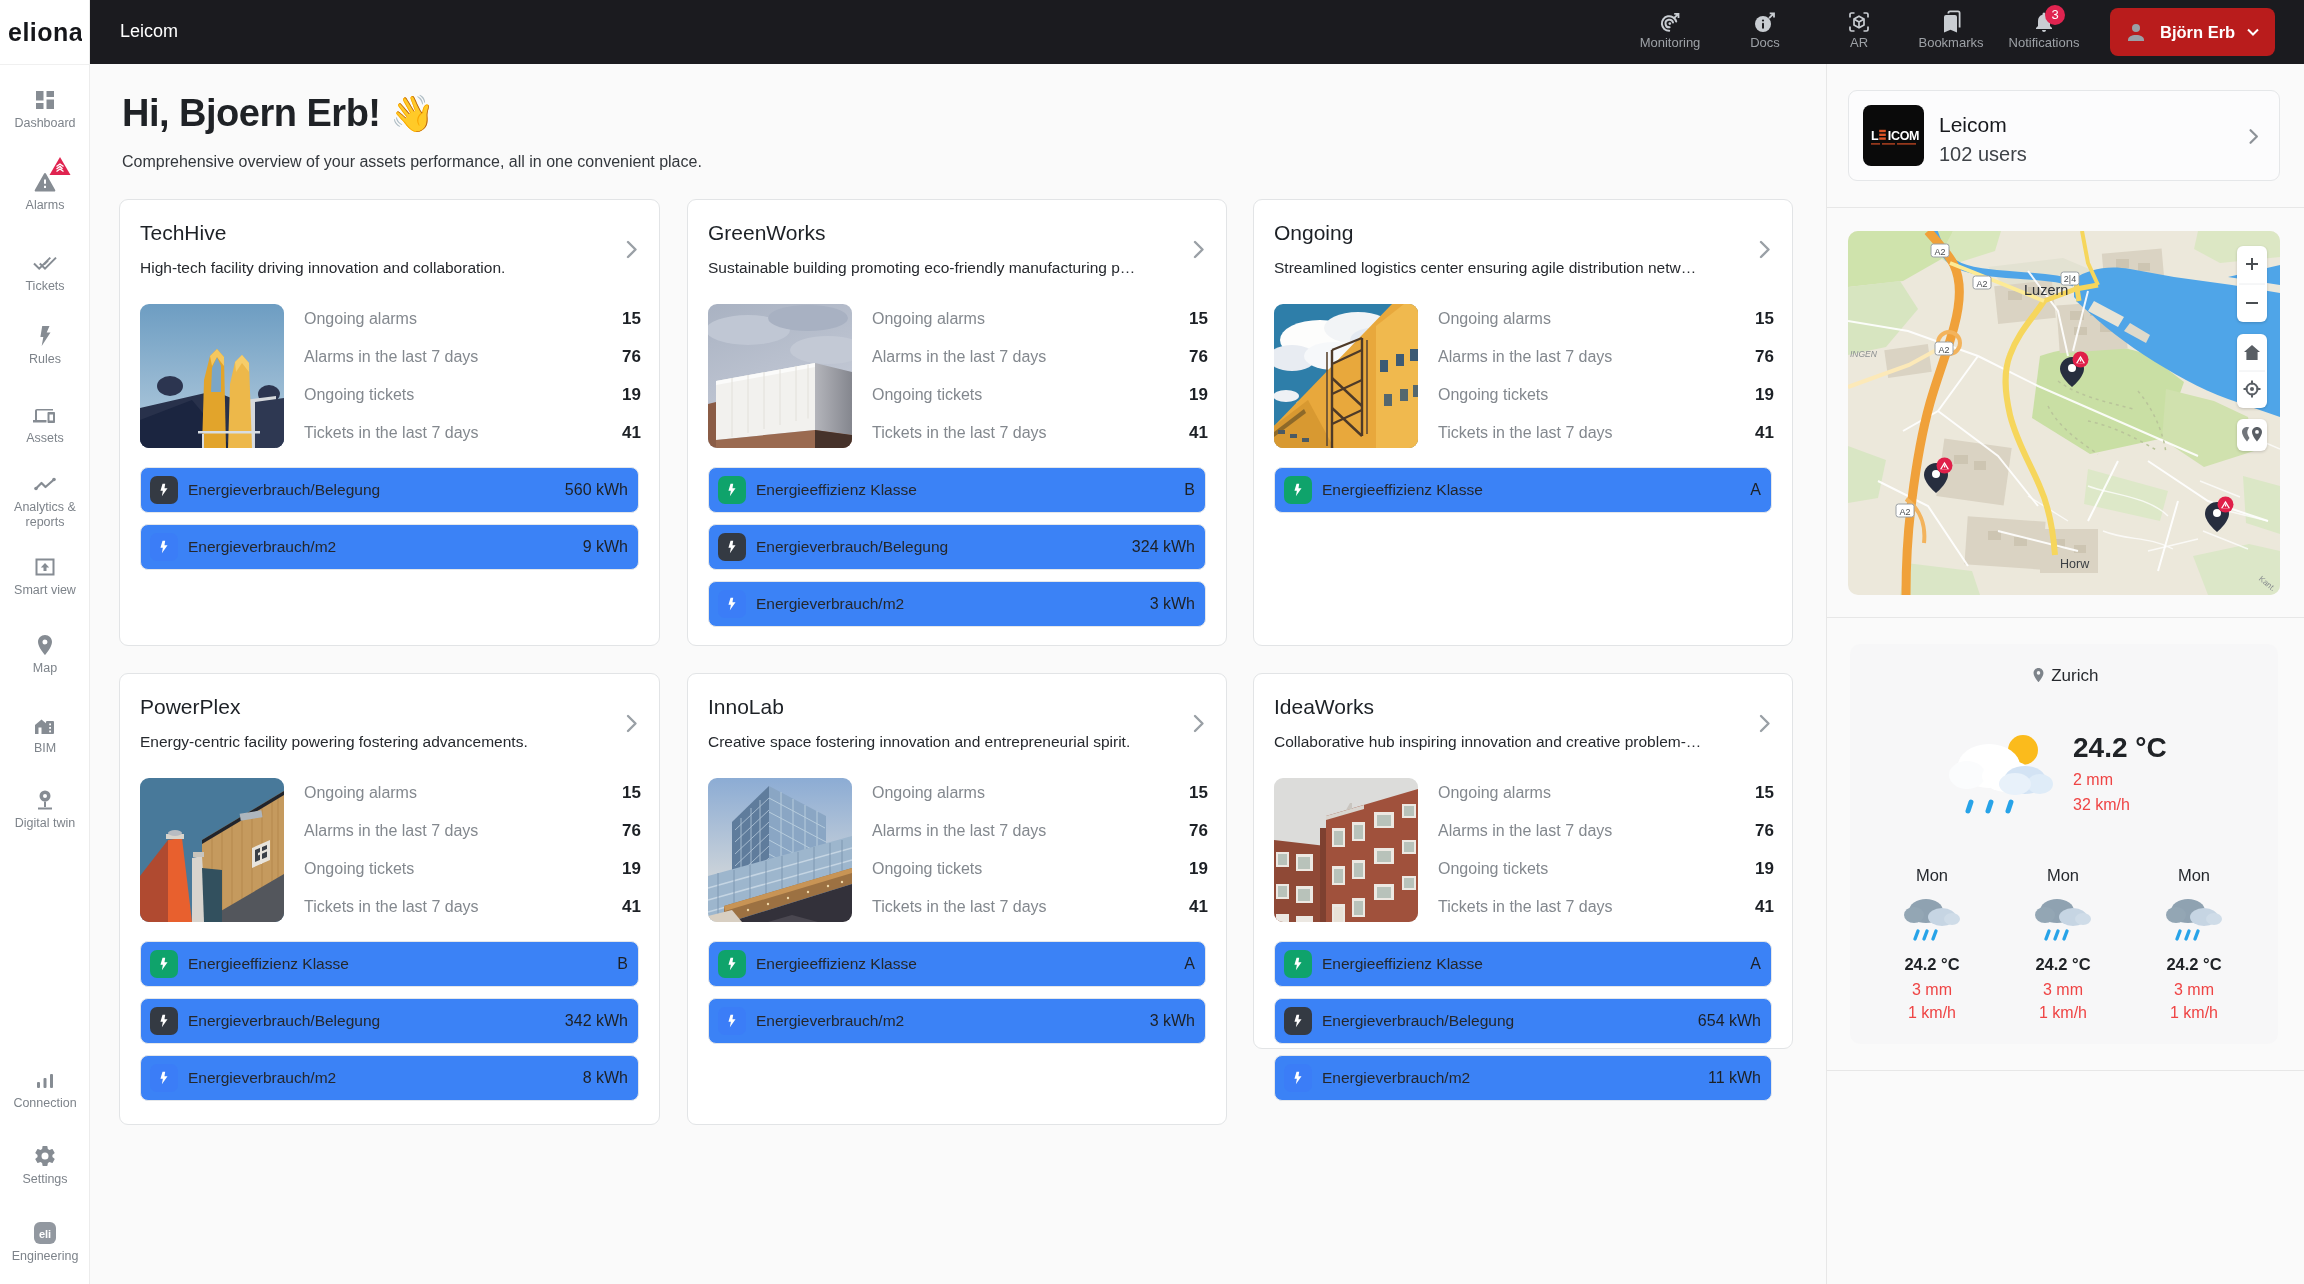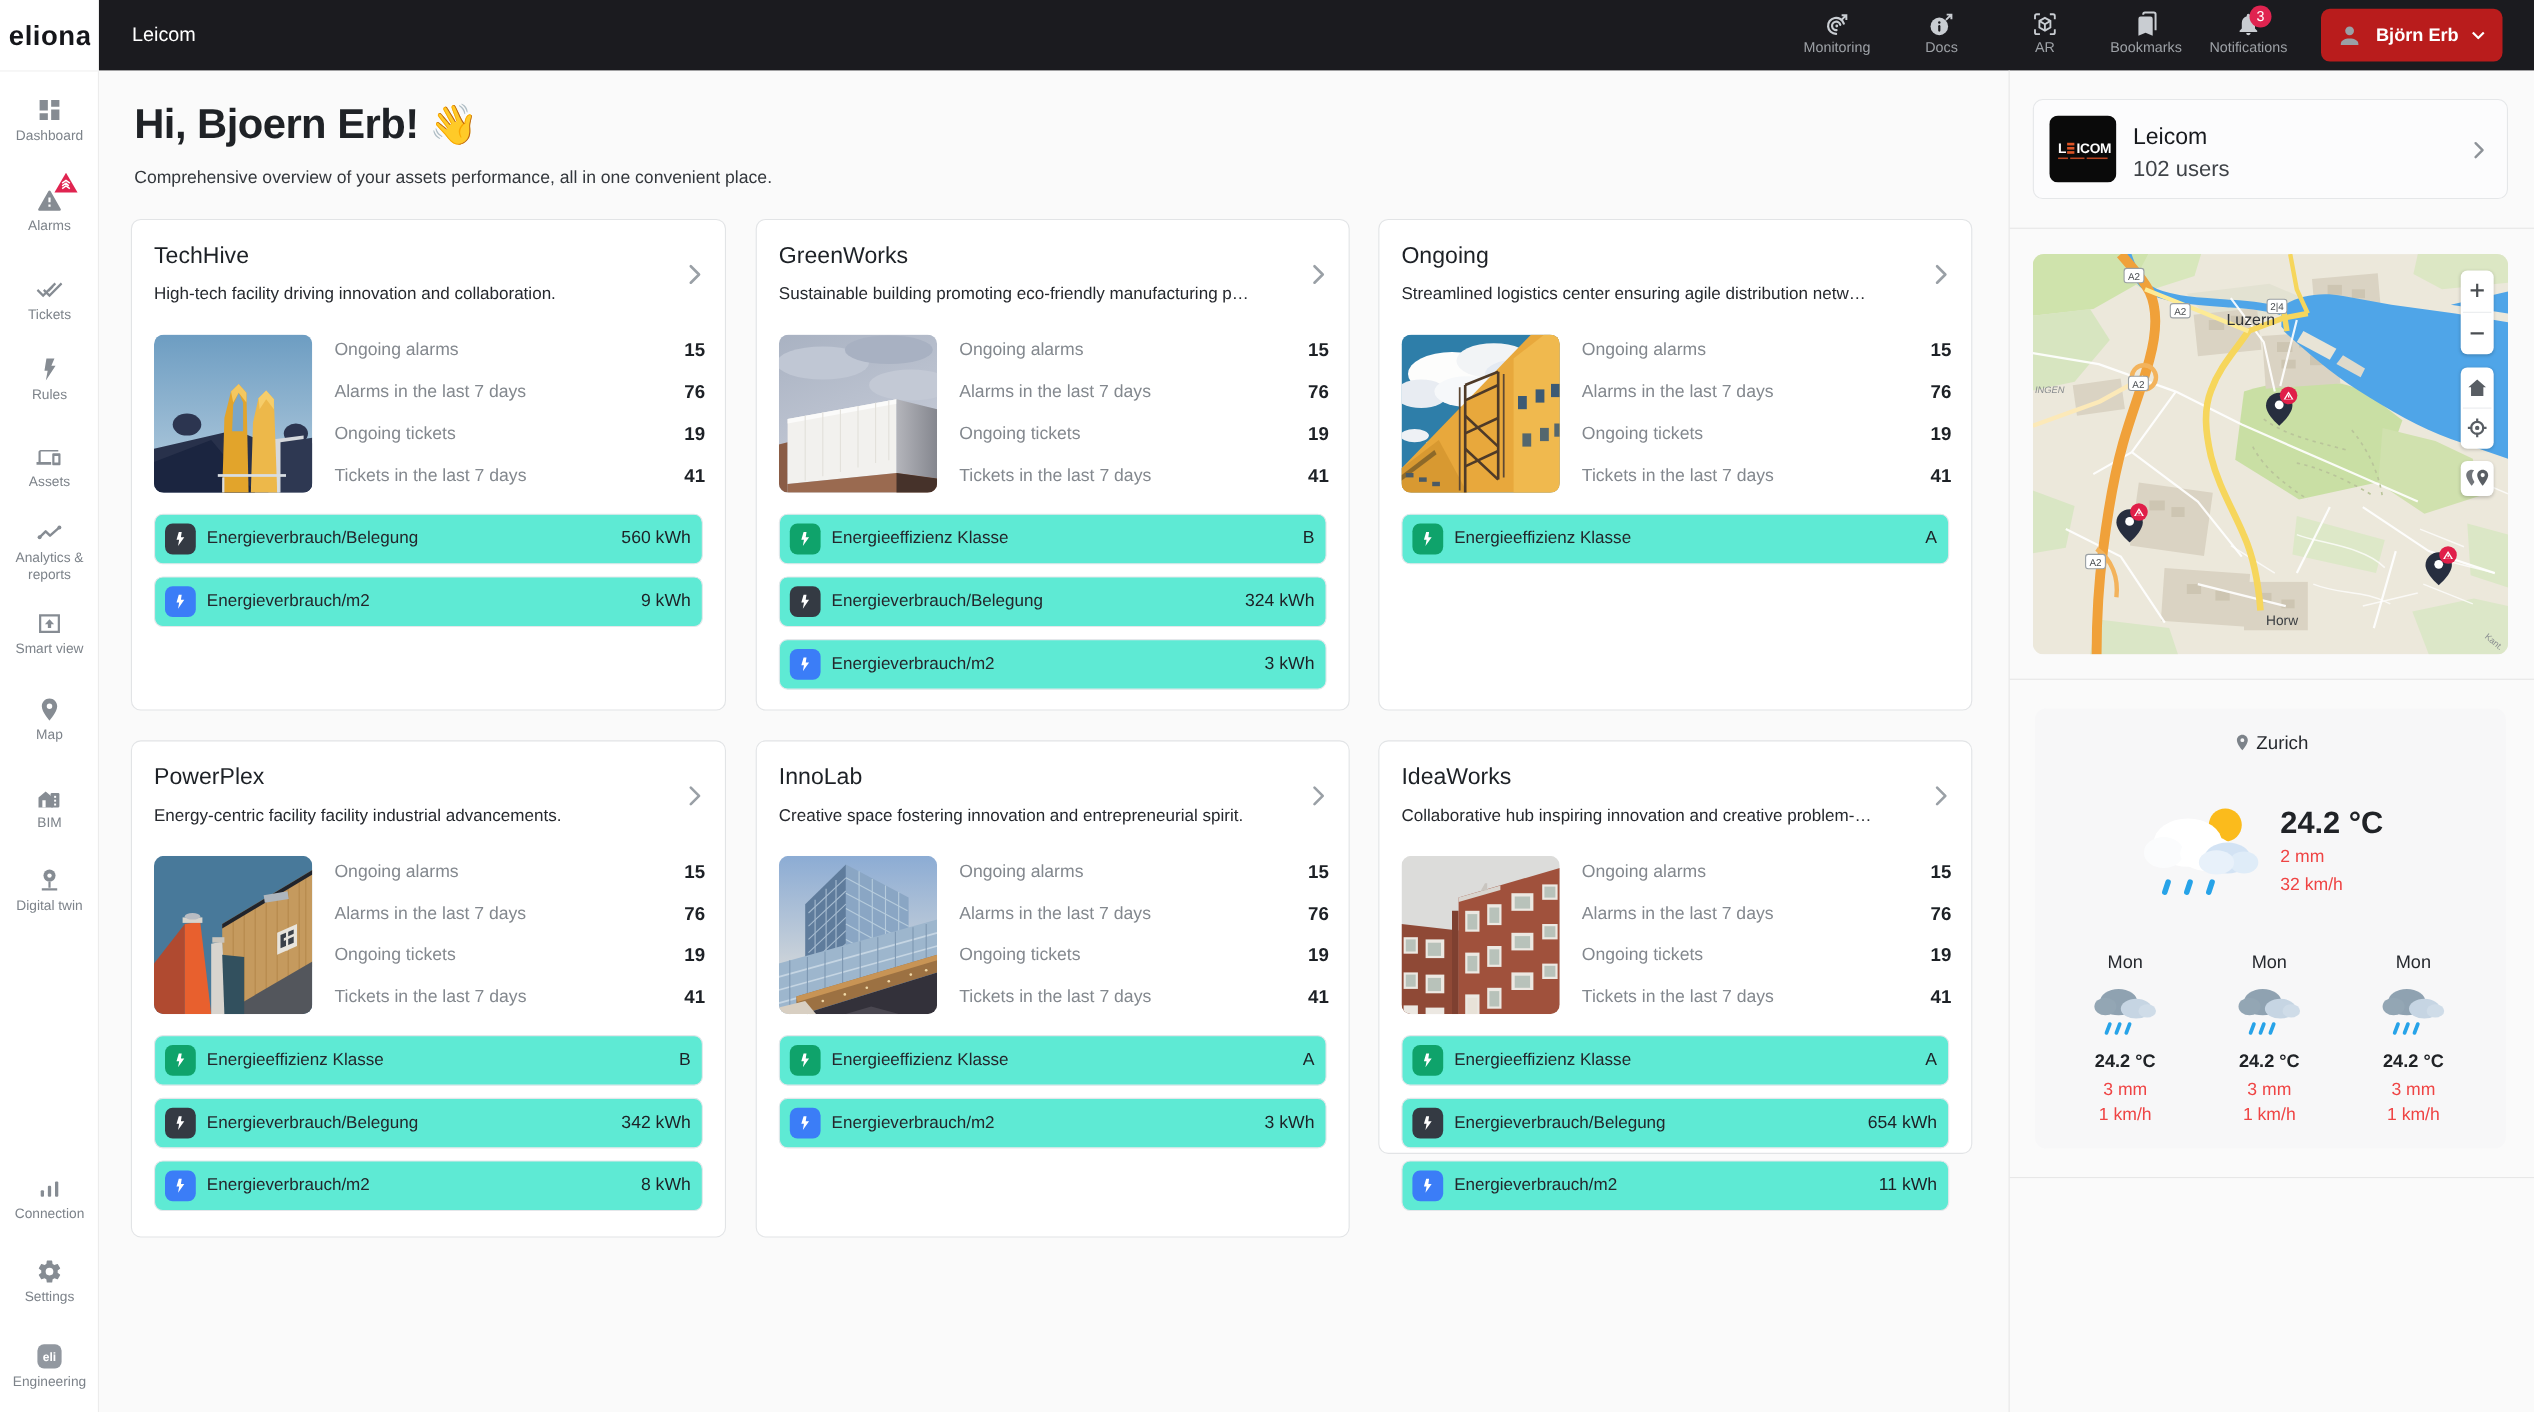--- a/index.html
+++ b/index.html
@@ -20,21 +20,21 @@
 .sub{position:absolute;left:122px;top:153px;font-size:16px;color:#33373c}
 .card{position:absolute;background:#fff;border:1px solid #e2e4e6;border-radius:9px;}
 .c-title{position:absolute;left:20px;top:21px;font-size:21px;font-weight:normal;color:#1d2126}
 .c-chev{position:absolute;right:21px;top:39px;color:#9aa0a6}
 .c-desc{position:absolute;left:20px;top:59px;right:90px;font-size:15.5px;color:#26292e;white-space:nowrap;overflow:hidden;text-overflow:ellipsis}
 .c-img{position:absolute;left:20px;top:104px;width:144px;height:144px;border-radius:9px;overflow:hidden}
 .stats{position:absolute;left:184px;top:104px;right:18px}
 .srow{height:29px;margin-bottom:9.3px;display:flex;align-items:center;justify-content:space-between}
 .slab{font-size:16px;color:#83888e}
 .sval{font-size:17px;font-weight:bold;color:#1d2126}
-.kpi{position:absolute;left:20px;right:20px;height:46px;border:1px solid #e4e7ea;border-radius:8px;background:#5eead4;display:flex;align-items:center}
+.kpi{position:absolute;left:20px;right:20px;height:46px;border:1px solid #e4e7ea;border-radius:8px;background:#3b82f6;display:flex;align-items:center}
 .kico{width:28px;height:28px;border-radius:7px;margin-left:9px;flex:none;display:flex;align-items:center;justify-content:center}
 .klab{margin-left:10px;font-size:15.5px;color:#24272c;flex:1}
 .kval{margin-right:10px;font-size:16px;font-weight:normal;color:#1d2126}
 
 .rdiv{position:absolute;left:1827px;width:477px;height:1px;background:#e7e7e7}
 .vdiv{position:absolute;left:1826px;top:64px;width:1px;height:1220px;background:#e7e7e7}
 .leicard{position:absolute;left:1848px;top:90px;width:432px;height:91px;background:#fcfcfd;border:1px solid #e5e7e9;border-radius:9px}
 .mapbox{position:absolute;left:1848px;top:231px;width:432px;height:364px;border-radius:10px;overflow:hidden}
 .wcard{position:absolute;left:1850px;top:644px;width:428px;height:400px;background:#f7f7f8;border-radius:10px}
 .wbig{position:absolute;font-weight:bold;font-size:28px;color:#202327}
@@ -385,21 +385,21 @@
       </span>
       <span class="klab">Energieeffizienz Klasse</span>
       <span class="kval">A</span>
     </div>
   </div>
 <div class="card" style="left:119px;top:673px;width:541px;height:452px">
     <div class="c-title">PowerPlex</div>
     <div class="c-chev"><svg width="13" height="21" viewBox="0 0 13 21">
         <path fill="none" stroke="#9aa0a6" stroke-width="2.4" stroke-linecap="round" stroke-linejoin="round" d="M3 3l7.5 7.5L3 18"></path>
       </svg></div>
-    <div class="c-desc">Energy-centric facility facility industrial advancements.</div>
+    <div class="c-desc">Energy-centric facility powering fostering advancements.</div>
     <div class="c-img"><svg width="144" height="144" viewBox="0 0 144 144" style="">
         <rect width="144" height="144" fill="#48799a"></rect>
         <polygon points="62,62 144,13 144,101 62,144" fill="#c59a5e"></polygon>
         <g stroke="#b5884c" stroke-width="1">
           <path d="M72 58v80M82 52v82M92 46v84M102 40v86M112 34v88M122 28v90M132 22v92M138 18v94"></path>
         </g>
         <polygon points="62,62 144,13 144,17 62,66" fill="#20242c"></polygon>
         <rect x="100" y="34" width="22" height="7" fill="#aeb6bd" transform="rotate(-9 111 37)"></rect>
         <polygon points="112,70 130,62 130,82 112,90" fill="#e8e4dc"></polygon>
         <polygon points="115,72 127,67 127,79 115,84" fill="#3a4048"></polygon>

